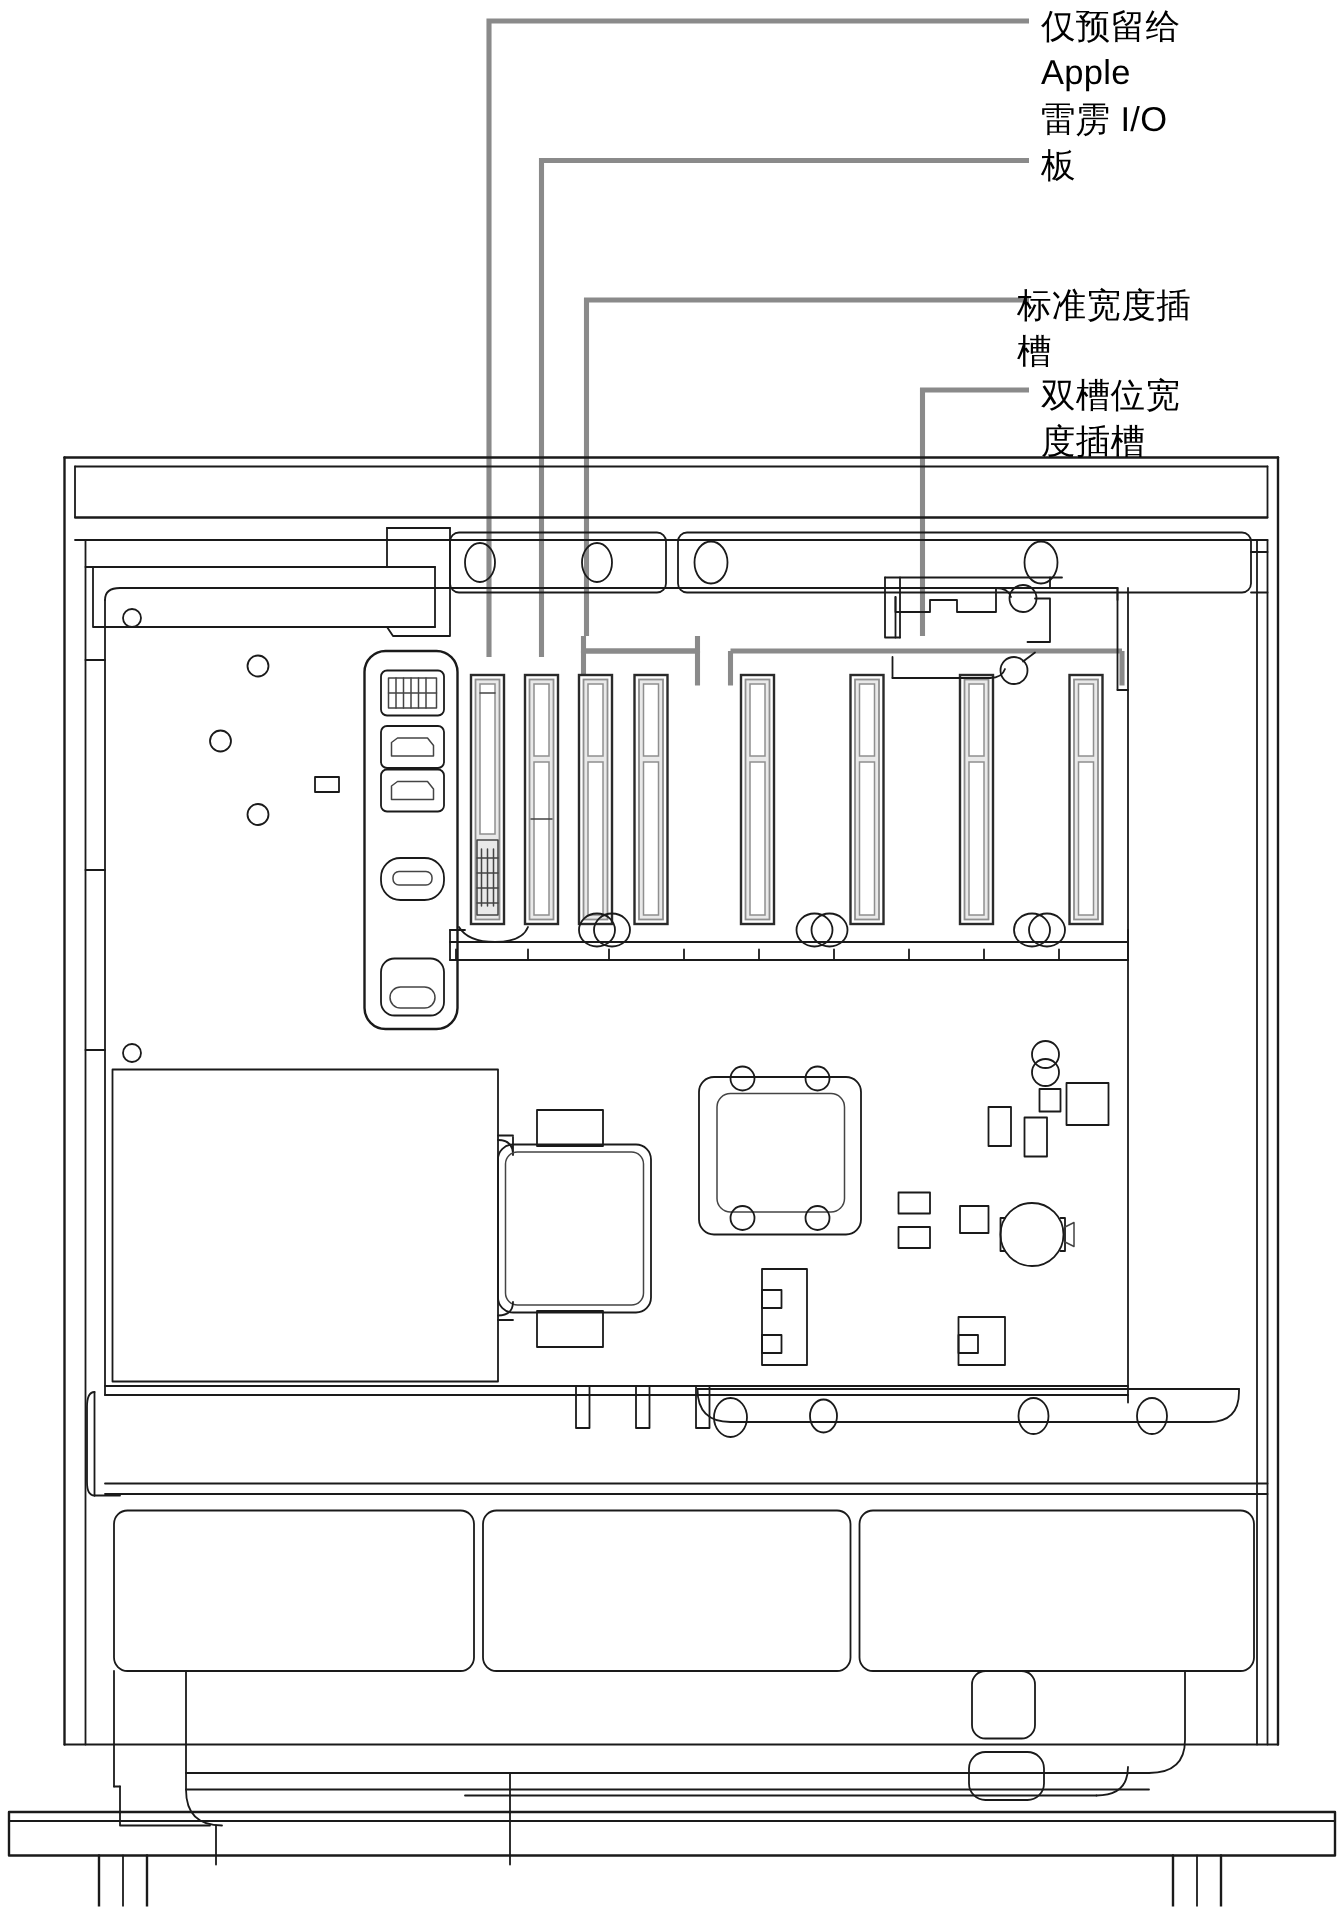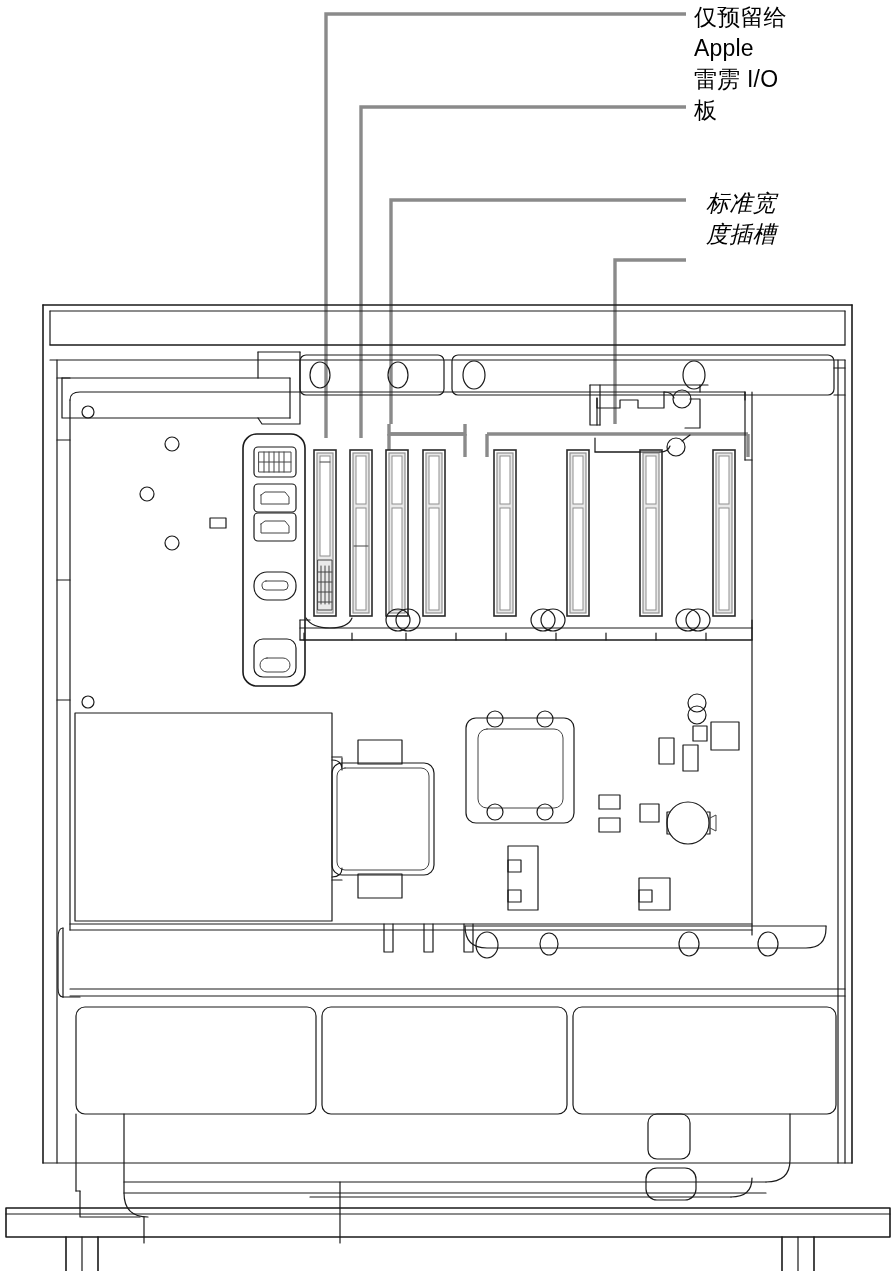--- a/index.html
+++ b/index.html
@@ -37,21 +37,21 @@
     font-family: "Liberation Sans", "DejaVu Sans", sans-serif;
     font-size: 23px;
     line-height: 31px;
     color: #000000;
     white-space: pre-line;
     letter-spacing: 0.2px;
     pointer-events: auto;
   }
   .cl-1 { left: 694px; top: 2px; }
   .cl-2 { left: 694px; top: 95px; }
-  .cl-3 { left: 706px; top: 188px; font-style: italic; }
+  .cl-3 { left: 678px; top: 188px; }
   .cl-4 { left: 694px; top: 248px; }
 </style>
 </head>
 <body>
 
 <div id="stage">
 <svg viewBox="0 0 896 1271" xmlns="http://www.w3.org/2000/svg">
 
   <defs>
     <style>
@@ -388,13 +388,14 @@
     <path class="ln2" d="M57 700 L70 700"></path>
   </g>
 
 </svg>
 </div>
 
 <div class="callout-layer">
   <div class="callout-label cl-1">仅预留给 Apple
 雷雳 I/O 板</div>
   <div class="callout-label cl-3">标准宽度插槽</div>
+  <div class="callout-label cl-4">双槽位宽度插槽</div>
 </div>
 
 </body></html>

